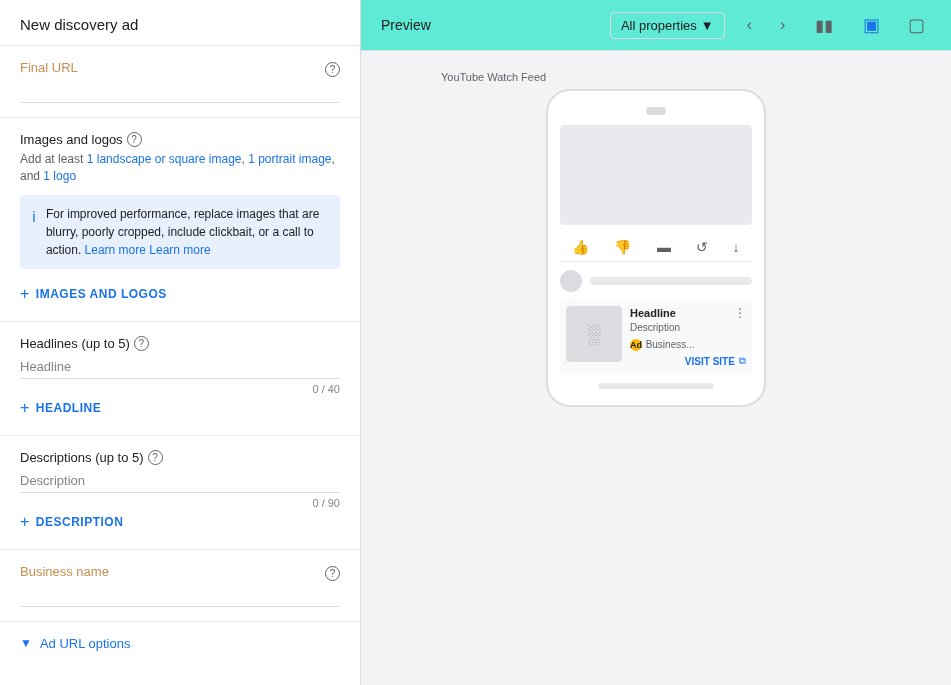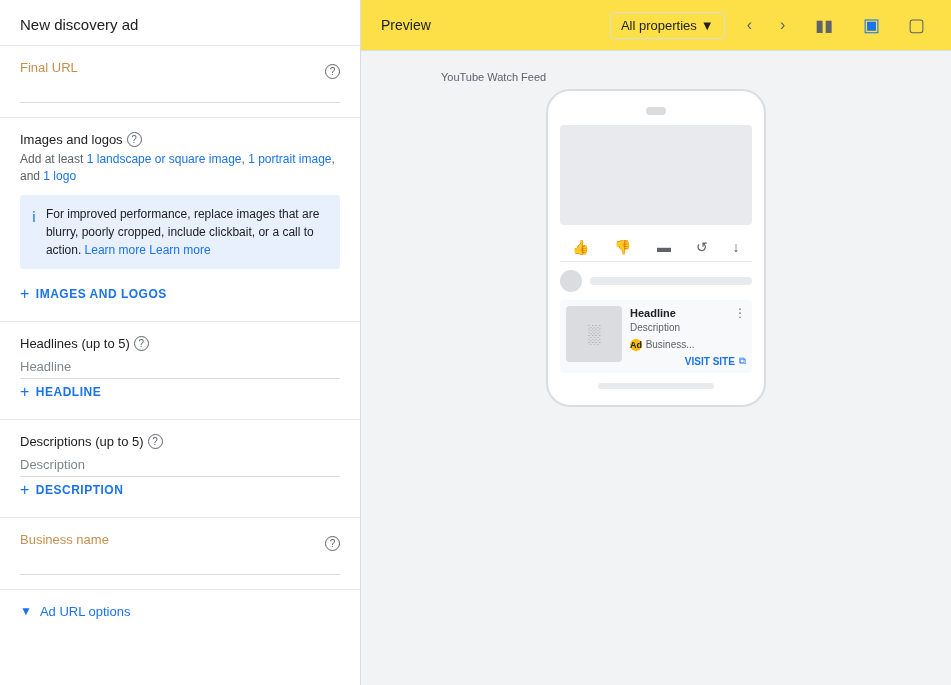--- a/index.html
+++ b/index.html
@@ -110,21 +110,21 @@
       border-radius: 50%;
       width: 15px;
       height: 15px;
       display: inline-flex;
       align-items: center;
       justify-content: center;
       font-size: 10px;
     }
     .field-row {
       display: flex;
-      align-items: flex-end;
+      align-items: center;
       justify-content: space-between;
     }
     .chevron-icon { font-size: 12px; color: #1a73e8; margin-right: 4px; }
     .ad-url-options {
       display: flex;
       align-items: center;
       gap: 4px;
       color: #1a73e8;
       font-size: 13px;
       cursor: pointer;
@@ -133,21 +133,21 @@
 
     
     .right-panel {
       flex: 1;
       background: #f1f3f4;
       display: flex;
       flex-direction: column;
       overflow: hidden;
     }
     .preview-header {
-      background: #fde047;
+      background: #5eead4;
       border-bottom: 1px solid #dadce0;
       padding: 10px 20px;
       display: flex;
       align-items: center;
       gap: 16px;
     }
     .preview-title {
       font-size: 14px;
       font-weight: 500;
       color: #202124;
@@ -365,32 +365,34 @@
       <span>IMAGES AND LOGOS</span>
     </button>
   </div>
 
   <div class="section">
     <div class="section-title">
       <span>Headlines (up to 5)</span>
       <span class="help-icon">?</span>
     </div>
     <input type="text" class="field-input" placeholder="Headline" style="">
+    <div class="char-count">0 / 40</div>
     <button class="add-btn">
       <span class="plus-icon">+</span>
       <span>HEADLINE</span>
     </button>
   </div>
 
   <div class="section">
     <div class="section-title">
       <span>Descriptions (up to 5)</span>
       <span class="help-icon">?</span>
     </div>
     <input type="text" class="field-input" placeholder="Description" style="">
+    <div class="char-count">0 / 90</div>
     <button class="add-btn">
       <span class="plus-icon">+</span>
       <span>DESCRIPTION</span>
     </button>
   </div>
 
   <div class="section">
     <div class="field-row">
       <label class="field-label colored">Business name</label>
       <span class="help-icon">?</span>

